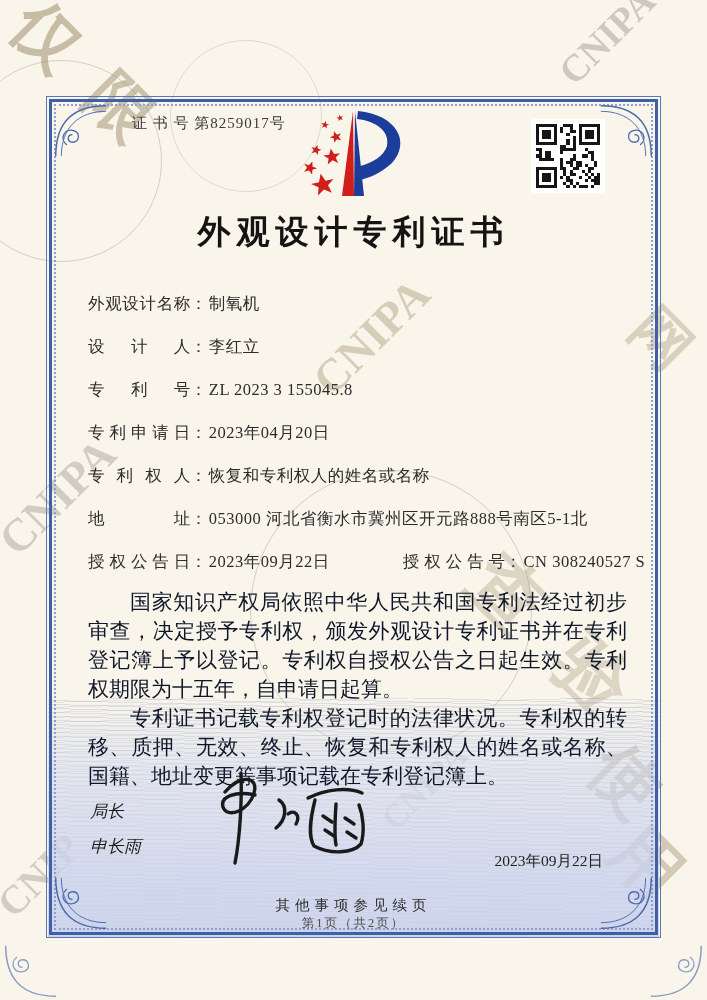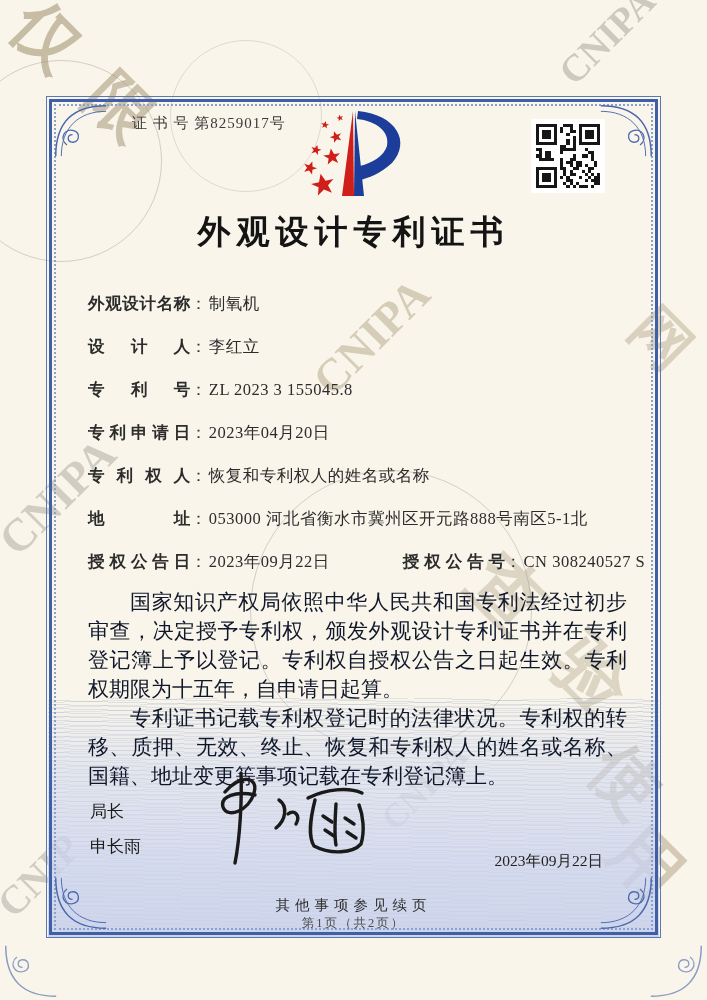--- a/index.html
+++ b/index.html
@@ -57,30 +57,30 @@
   .qr-modules i.on{background:#161616;}
   .qr-f{position:absolute;width:21px;height:21px;border:3px solid #161616;box-sizing:border-box;background:#fff;}
   .qr-f::after{content:'';position:absolute;inset:3px;background:#161616;}
   .qr-f.tl{left:5px;top:5px;} .qr-f.tr{right:5px;top:5px;} .qr-f.bl{left:5px;bottom:5px;}
 
   .title{position:absolute;left:0;right:0;top:210px;text-align:center;font-size:33px;font-weight:bold;
     letter-spacing:6px;color:#141414;}
 
   .fields{position:absolute;left:88px;top:293px;right:72px;font-size:16.5px;color:#2c2c2c;}
   .frow{margin-bottom:20px;height:23px;white-space:nowrap;}
-  .flabel{display:inline-block;width:6.2em;text-align:justify;text-align-last:justify;vertical-align:top;font-weight:bold;}
+  .flabel{display:inline-block;width:6.2em;text-align:justify;text-align-last:justify;vertical-align:top;}
   .fcolon{display:inline-block;margin-right:2px;}
   .fvalue{letter-spacing:.5px;}
   .second{margin-left:73px;}
 
   .paras{position:absolute;left:88px;right:80px;top:588px;font-size:21px;line-height:29px;
     text-align:justify;color:#0f172a;}
   .paras p{margin:0;text-indent:2em;}
 
-  .signer{position:absolute;left:90px;top:800px;font-size:17px;color:#1c1c1c;}
+  .signer{position:absolute;left:90px;top:800px;font-size:17px;color:#1c1c1c;font-style:italic;}
   .signer div{margin-bottom:12px;}
   .sign-svg{position:absolute;left:195px;top:768px;width:185px;height:100px;}
   .sign-date{position:absolute;right:104px;top:851px;font-size:15.5px;color:#222;}
 
   .page-no{position:absolute;left:0;right:0;top:915px;text-align:center;font-size:12.5px;color:#4a4a4a;letter-spacing:2px;}
   .foot-note{position:absolute;left:0;right:0;top:896px;text-align:center;font-size:14.5px;color:#2f2f2f;letter-spacing:5px;}
 </style>
 </head>
 <body>
 

